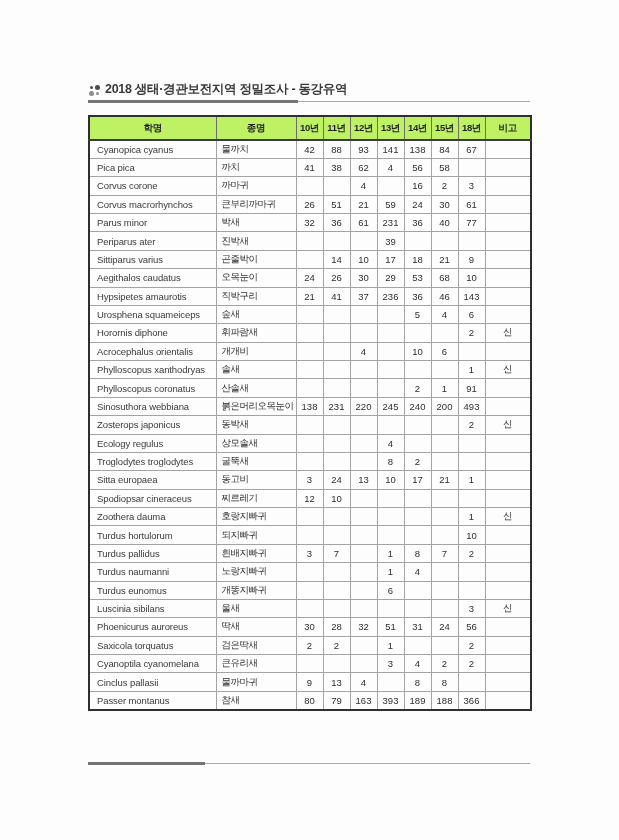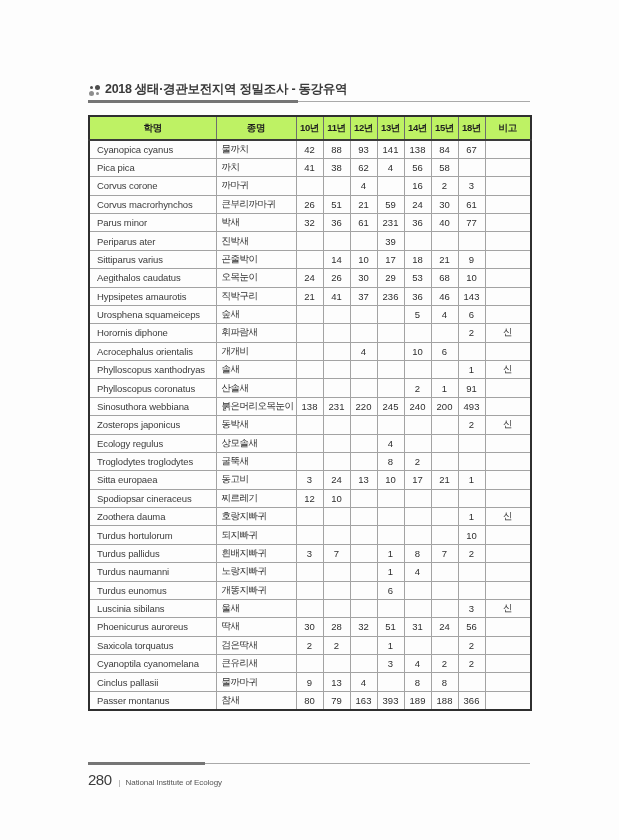--- a/index.html
+++ b/index.html
@@ -487,20 +487,15 @@
             <td class="cell-note"></td>
           </tr>
         </tbody>
     </table>
   </div>
 
   <div class="doc-footer">
     <div class="footer-rule">
         <span class="thick"></span>
       </div>
-    <div class="footer-text">
-      <span class="page-number">280</span>
-      <span class="footer-sep">|</span>
-      <span class="institute">National Institute of Ecology</span>
-    </div>
   </div>
 
 </div>
 
 </body></html>

